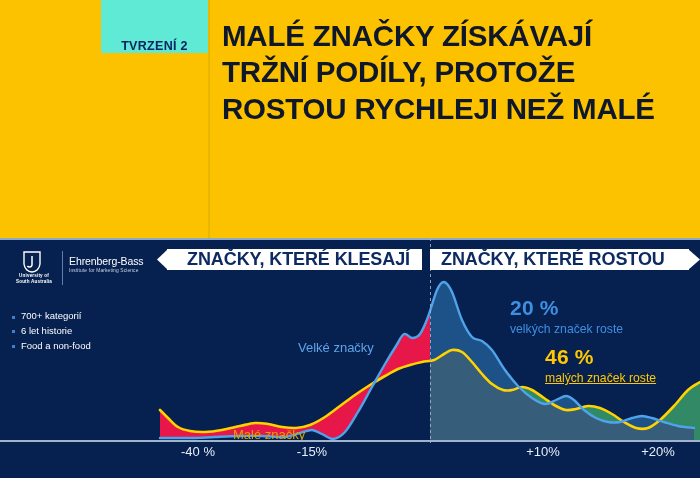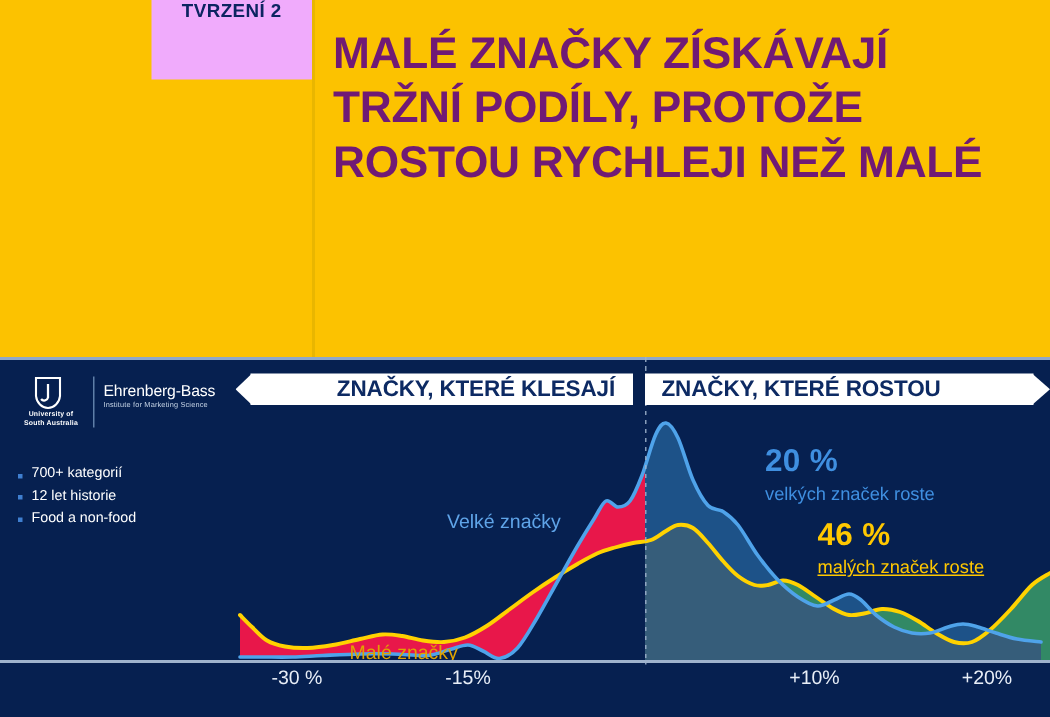--- a/index.html
+++ b/index.html
@@ -15,30 +15,30 @@
   .header{
     position:absolute;left:0;top:0;width:700px;height:238px;
     background:#FCC200;
   }
   .header-divider{
     position:absolute;left:208px;top:0;width:1.5px;height:238px;
     background:#e9b600;
   }
   .claim-badge{
     position:absolute;left:101px;top:0;width:107px;height:53px;
-    background:#f0abfc;
-    display:flex;align-items:flex-start;justify-content:center;
+    background:#5eead4;
+    display:flex;align-items:flex-end;justify-content:center;
   }
   .claim-badge span{
     color:#0c2461;
     font-size:12.5px;font-weight:bold;letter-spacing:0.3px;
   }
   .headline{
     position:absolute;left:222px;top:18px;width:478px;
-    color:#701a75;
+    color:#0f172a;
     font-size:29.5px;
     font-weight:bold;
     line-height:1.235;
     letter-spacing:-0.2px;
   }
   .headline div{white-space:nowrap;}
 
   
   .panel{
     position:absolute;left:0;top:238px;width:700px;height:240px;
@@ -94,21 +94,21 @@
   }
   .banner-right .br-body{
     position:absolute;left:0;top:0;right:11px;height:21px;background:#ffffff;
   }
   .banner-right .br-tip{
     position:absolute;right:0;top:0;width:12px;height:21px;background:#ffffff;
     clip-path:polygon(0 0,100% 50%,0 100%);
   }
   .banner-label{
     position:absolute;top:0;height:21px;display:flex;align-items:center;
-    color:#0d2a63;font-size:15px;font-weight:bold;letter-spacing:-0.1px;white-space:nowrap;
+    color:#0d2a63;font-size:18px;font-weight:bold;letter-spacing:-0.1px;white-space:nowrap;
   }
   .banner-left .banner-label{right:12px;}
   .banner-right .banner-label{left:11px;}
 
   
   .stat{position:absolute;}
   .stat .big{font-size:21px;font-weight:bold;line-height:1;letter-spacing:0.2px;}
   .stat .small{font-size:12.2px;line-height:1;margin-top:5px;white-space:nowrap;}
   .stat-large{left:510px;top:59px;color:#3f8fe0;}
   .stat-large .big{color:#3f8fe0;}
@@ -172,21 +172,21 @@
       <div class="logo-sub">Institute for Marketing Science</div>
     </div>
 
     <div class="bullets">
       <div class="bullet-row">
         <div class="bullet-dot"></div>
         <div class="bullet-text">700+ kategorií</div>
       </div>
       <div class="bullet-row">
         <div class="bullet-dot"></div>
-        <div class="bullet-text">12 let historie</div>
+        <div class="bullet-text">6 let historie</div>
       </div>
       <div class="bullet-row">
         <div class="bullet-dot"></div>
         <div class="bullet-text">Food a non-food</div>
       </div>
     </div>
 
     <svg class="chart" viewBox="0 0 700 240" preserveAspectRatio="none">
       <defs>
         <clipPath id="clipLeft">
@@ -227,19 +227,19 @@
       <div class="big">20 %</div>
       <div class="small">velkých značek roste</div>
     </div>
     <div class="stat stat-small">
       <div class="big">46 %</div>
       <div class="small">malých značek roste</div>
     </div>
 
     <div class="axis-line"></div>
     <div class="axis-ticks" id="axis-ticks">
-        <div class="tick" style="left: 198px;">-30 %</div>
+        <div class="tick" style="left: 198px;">-40 %</div>
         <div class="tick" style="left: 312px;">-15%</div>
         <div class="tick" style="left: 543px;">+10%</div>
         <div class="tick" style="left: 658px;">+20%</div>
       </div>
   </div>
 </div>
 
 </body></html>

